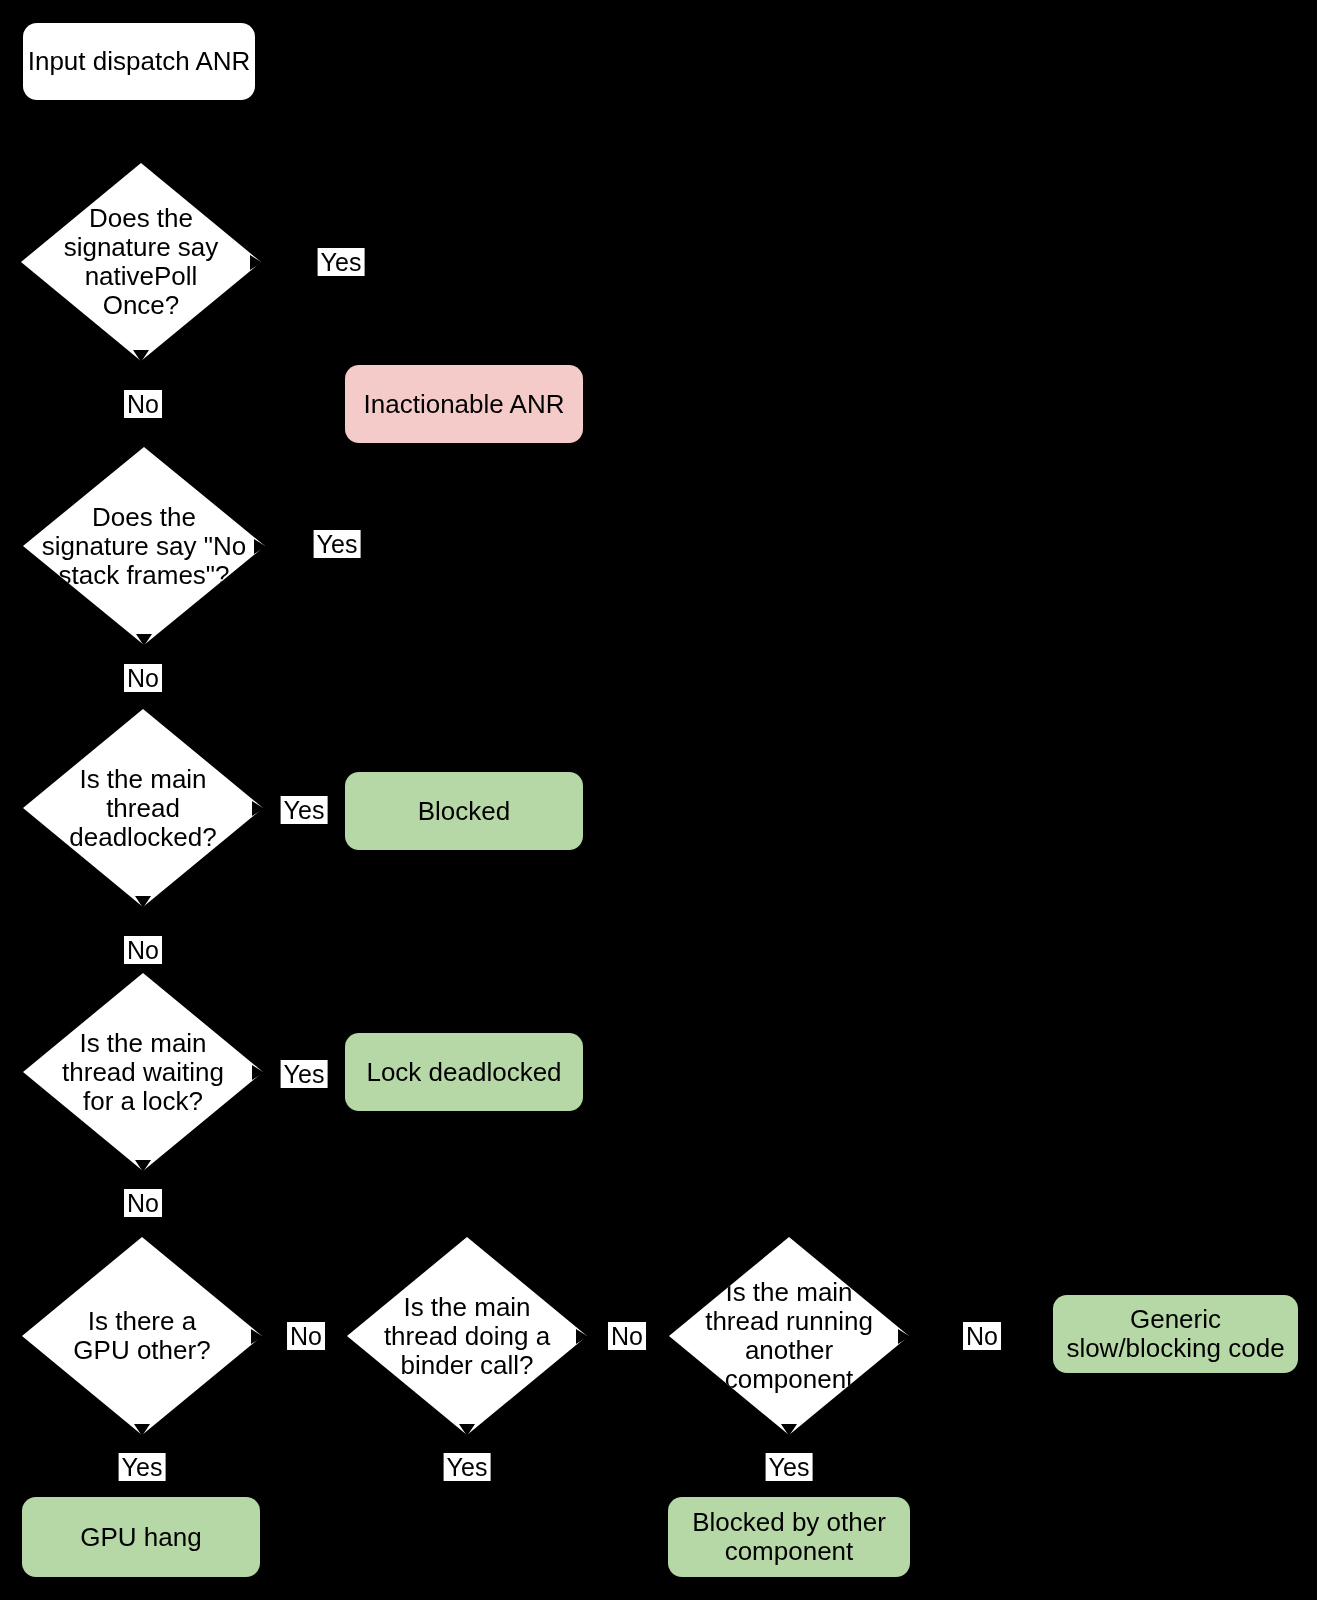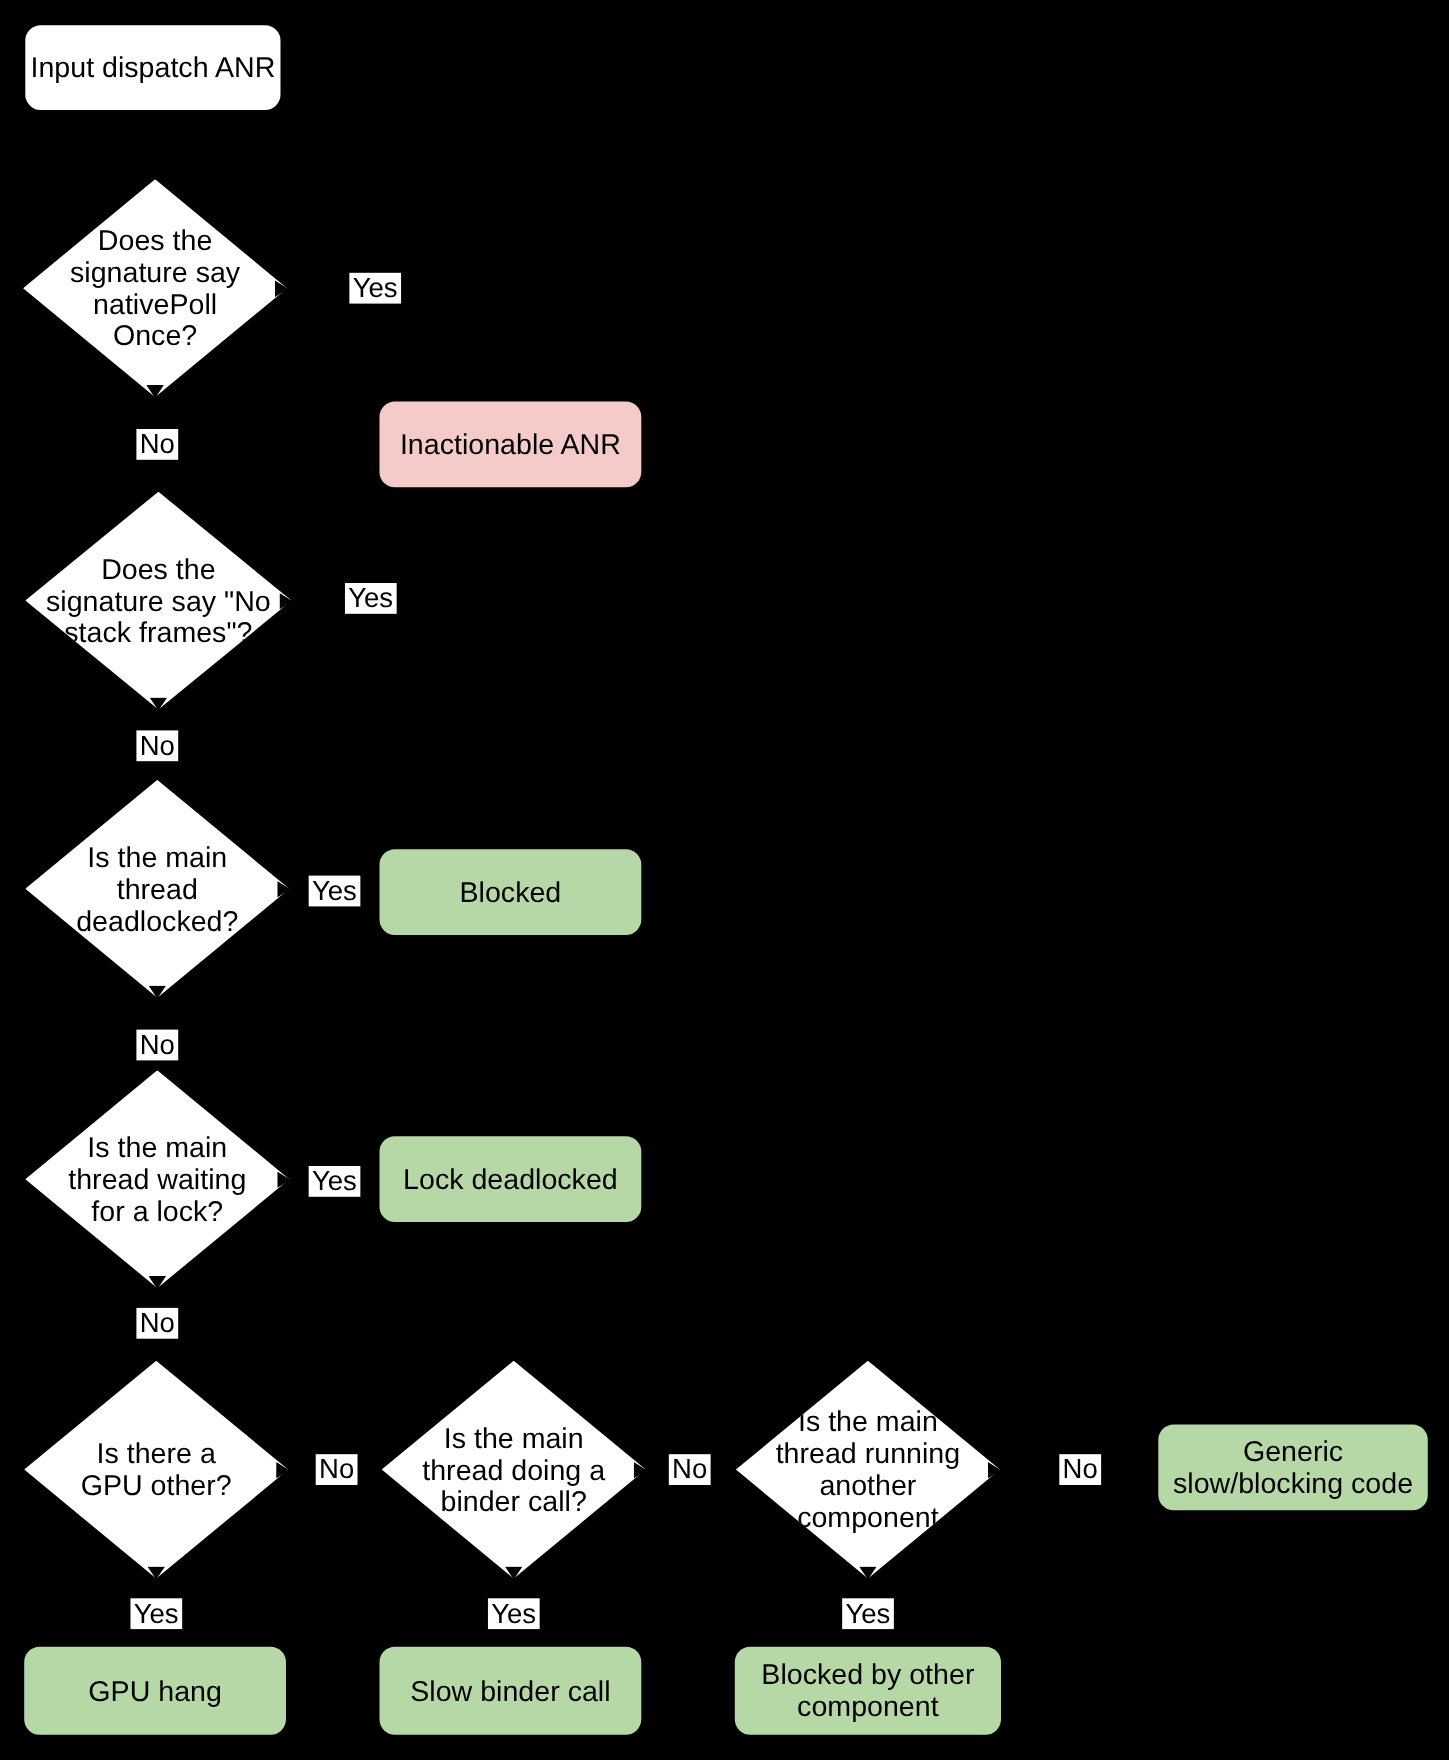--- a/index.html
+++ b/index.html
@@ -100,21 +100,20 @@
 
   <div class="node outcome green" style="left:345px; top:772px; width:238px; height:78px">Blocked</div>
 
   <div class="node outcome green" style="left:345px; top:1033px; width:238px; height:78px">Lock deadlocked</div>
 
   <div class="node outcome green" style="left:22px; top:1497px; width:238px; height:80px">GPU hang</div>
 
   <div class="node outcome green" style="left:1053px; top:1295px; width:245px; height:78px">Generic
 slow/blocking code</div>
 
-  <div class="node outcome green" style="left:345px; top:1497px; width:238px; height:80px">Slow binder call</div>
 
   <div class="node outcome green" style="left:668px; top:1497px; width:242px; height:80px">Blocked by other
 component</div>
 
   <div class="edge-label" style="left:341px; top:262px">Yes</div>
   <div class="edge-label" style="left:337px; top:544px">Yes</div>
   <div class="edge-label" style="left:304px; top:810px">Yes</div>
   <div class="edge-label" style="left:304px; top:1074px">Yes</div>
   <div class="edge-label" style="left:142px; top:1467px">Yes</div>
   <div class="edge-label" style="left:467px; top:1467px">Yes</div>

